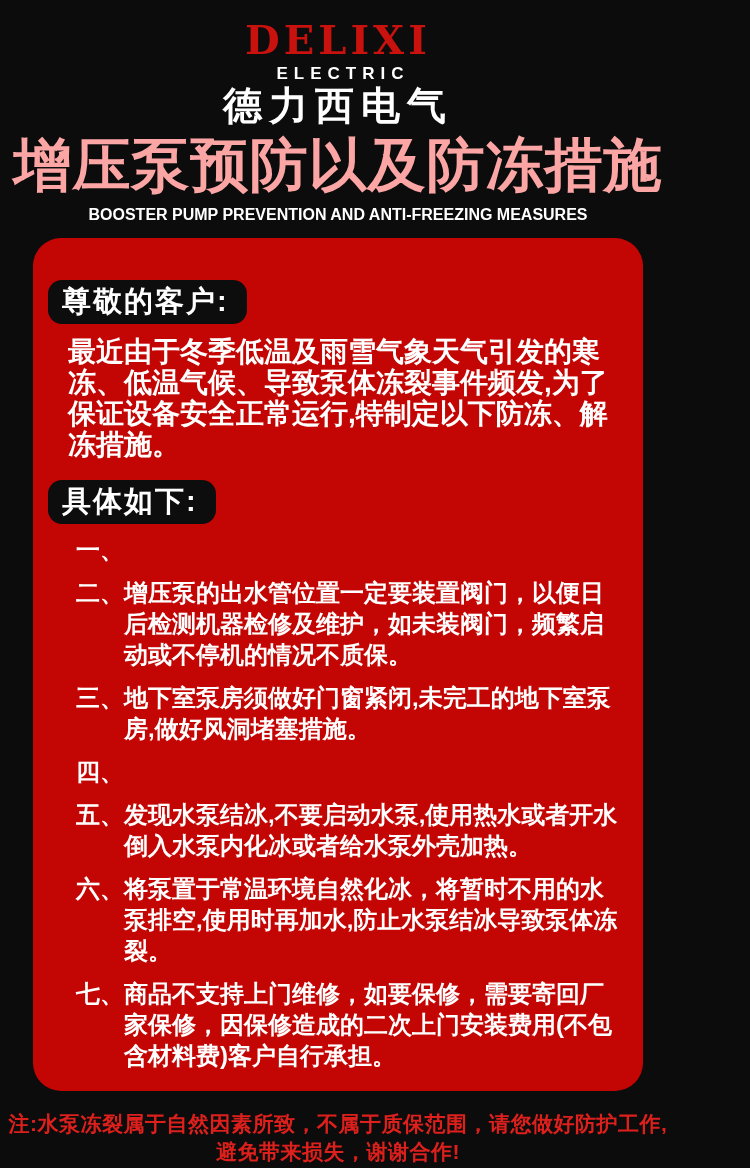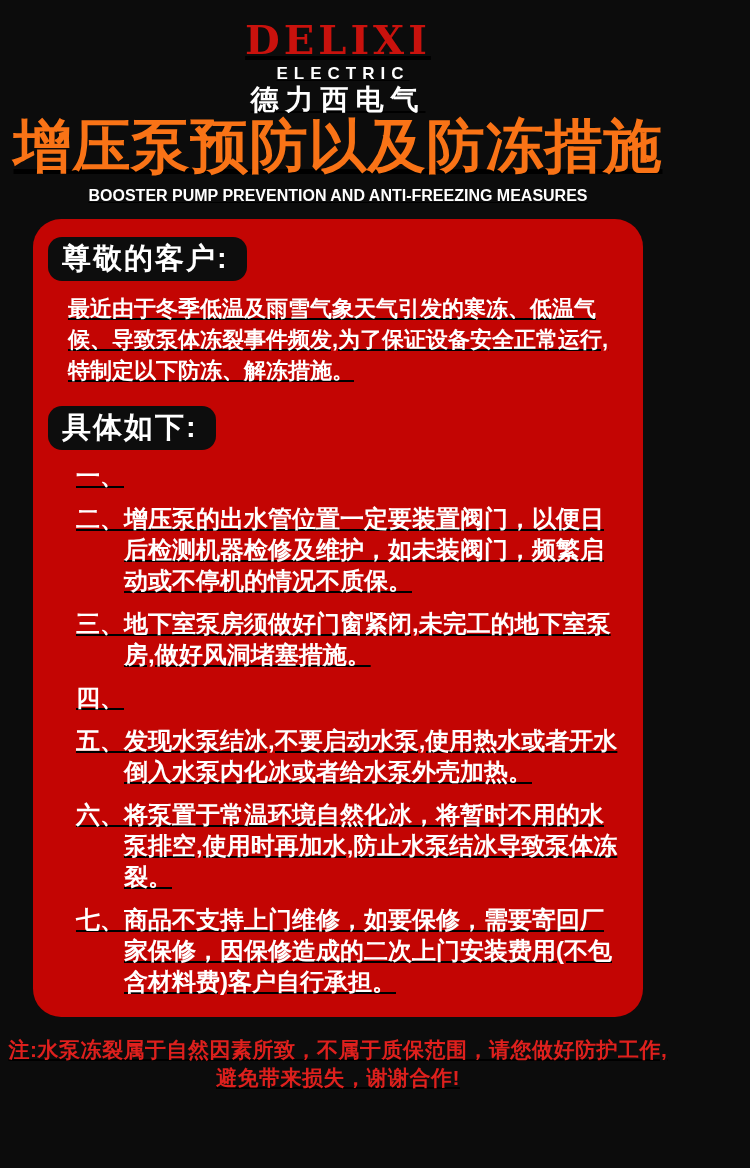--- a/index.html
+++ b/index.html
@@ -7,21 +7,20 @@
     padding: 0;
     background: #0c0c0c;
   }
   .page {
     position: relative;
     width: 676px;
     height: 1168px;
     background: #0c0c0c;
     overflow: hidden;
     font-family: "Liberation Sans", sans-serif;
-    text-decoration: underline;
     -webkit-font-smoothing: antialiased;
   }
   
   .logo {
     text-align: center;
     padding-top: 20px;
     line-height: 1;
   }
   .logo-brand {
     color: #c9120d;
@@ -33,34 +32,34 @@
   .logo-sub {
     color: #ffffff;
     font-size: 17px;
     font-weight: bold;
     letter-spacing: 6px;
     margin-top: 5px;
     padding-left: 10px;
   }
   .logo-cn {
     color: #ffffff;
-    font-size: 28px;
+    font-size: 39px;
     font-weight: 900;
     letter-spacing: 7px;
     margin-top: 4px;
   }
   
   .main-title {
-    color: #f97316;
+    color: #fca5a5;
     font-size: 58px;
     font-weight: 900;
     text-align: center;
     letter-spacing: 1px;
     line-height: 64px;
-    margin-top: 0;
+    margin-top: 8px;
   }
   .main-subtitle {
     color: #ffffff;
     font-size: 16px;
     font-weight: bold;
     text-align: center;
     letter-spacing: 0px;
     margin-top: 9px;
   }
   
@@ -74,27 +73,28 @@
   .badge {
     display: inline-block;
     background: #0d0d0d;
     color: #ffffff;
     font-size: 29px;
     font-weight: 900;
     line-height: 31px;
     padding: 6px 18px 7px 14px;
     border-radius: 14px;
     letter-spacing: 2px;
+    margin-top: 24px;
   }
   .badge-details {
     margin-top: 20px;
   }
   .intro {
     color: #ffffff;
-    font-size: 22px;
+    font-size: 28px;
     font-weight: bold;
     line-height: 31px;
     margin: 12px 8px 0 20px;
   }
   .list {
     list-style: none;
     margin: 10px 0 0 0;
     padding: 0;
   }
   .item {

